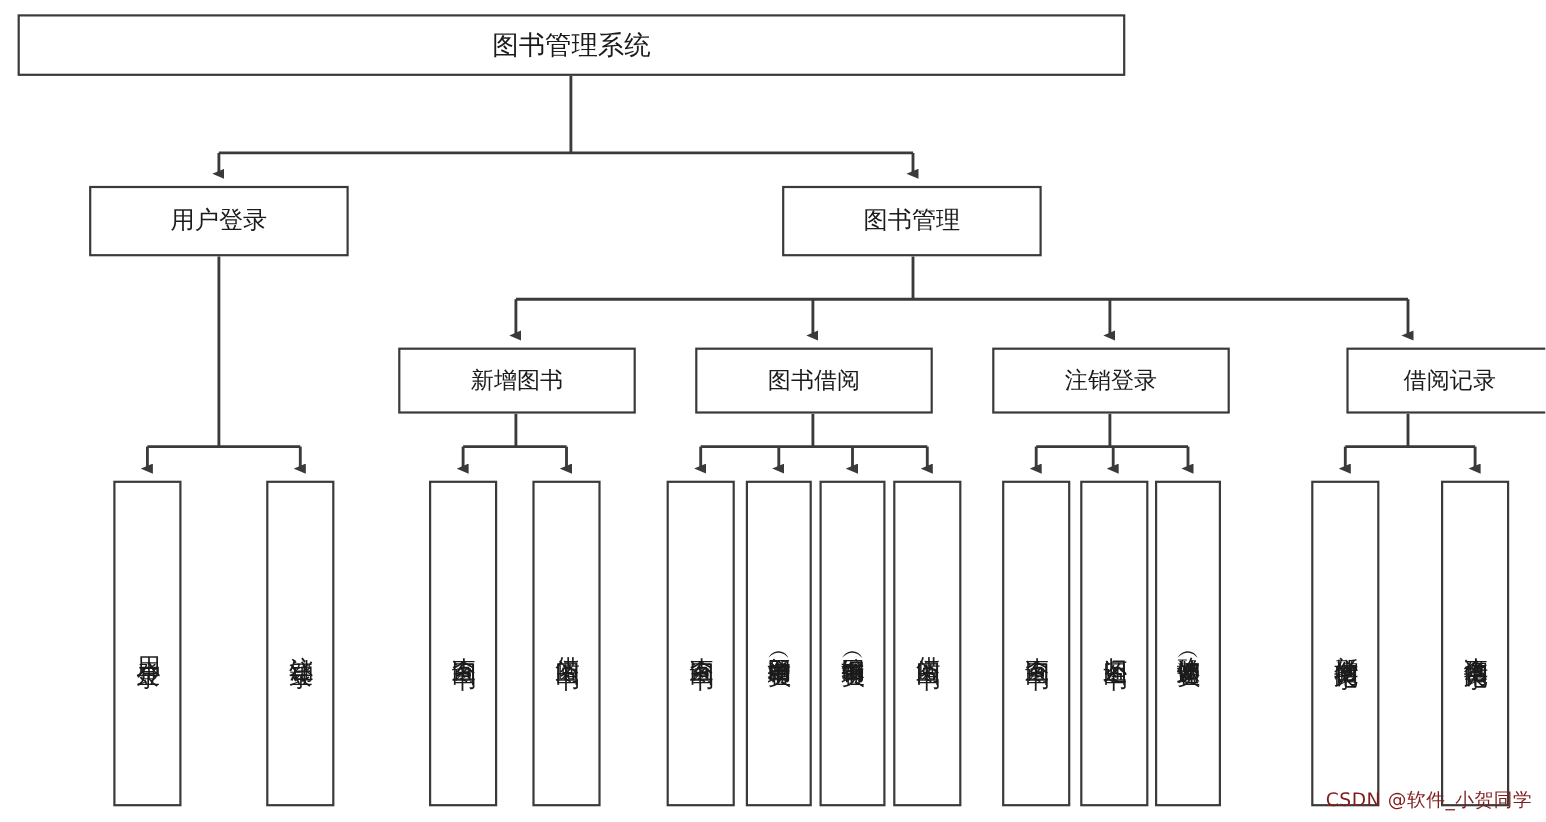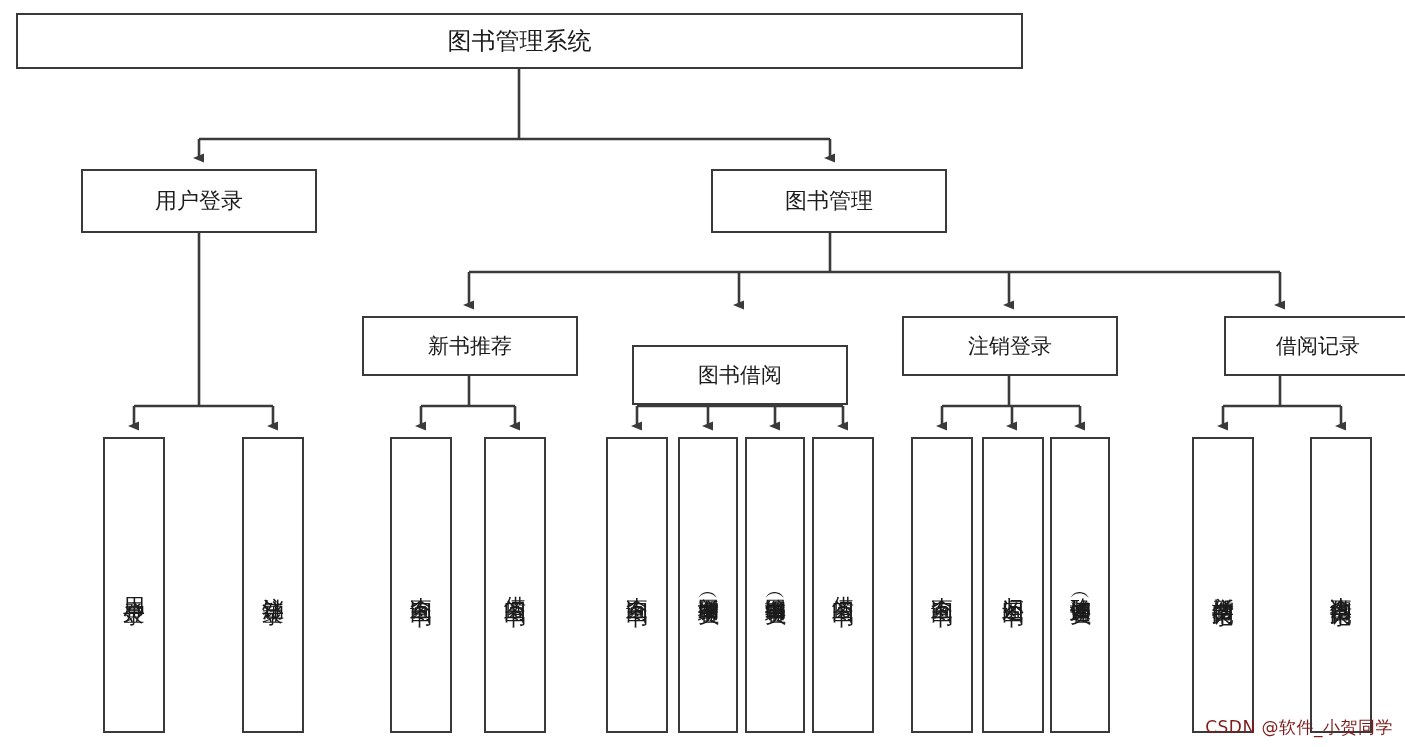--- a/index.html
+++ b/index.html
@@ -127,23 +127,23 @@
   </div>
 
   <div class="node lvl2" style="left: 81px; top: 169px; width: 236px; height: 64px;">
     <span>用户登录</span>
   </div>
   <div class="node lvl2" style="left: 711px; top: 169px; width: 236px; height: 64px;">
     <span>图书管理</span>
   </div>
 
   <div class="node lvl3" style="left: 362px; top: 316px; width: 216px; height: 60px;">
-    <span>新书推荐</span>
+    <span>新增图书</span>
   </div>
-  <div class="node lvl3" style="left: 632px; top: 316px; width: 216px; height: 60px; margin-top: 29px;">
+  <div class="node lvl3" style="left: 632px; top: 316px; width: 216px; height: 60px;">
     <span>图书借阅</span>
   </div>
   <div class="node lvl3" style="left: 902px; top: 316px; width: 216px; height: 60px;">
     <span>注销登录</span>
   </div>
   <div class="node lvl3" style="left: 1224px; top: 316px; width: 188px; height: 60px;">
     <span>借阅记录</span>
   </div>
 
   <div class="node leaf" style="left: 103px; top: 437px; width: 62px; height: 296px;">

